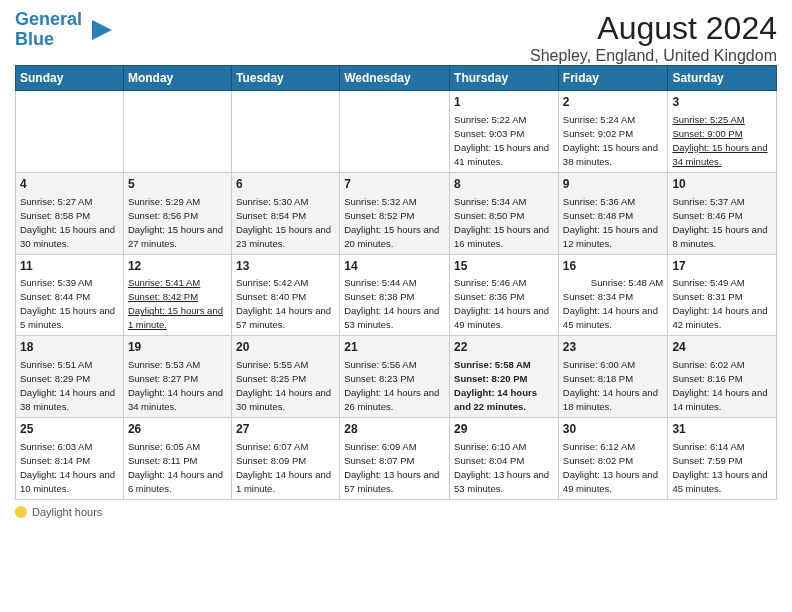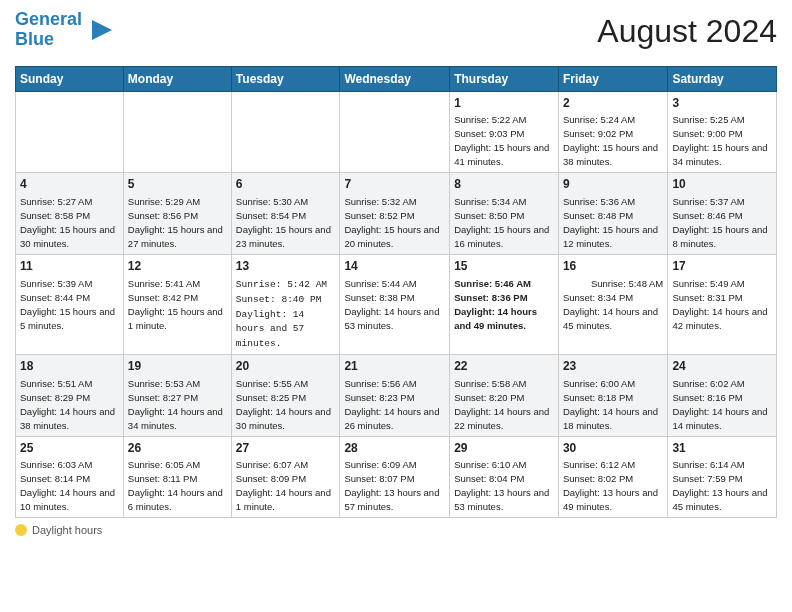--- a/index.html
+++ b/index.html
@@ -11,22 +11,22 @@
       overflow: hidden;
     }
     .page {
       width: 792px;
       height: 612px;
       padding: 10px 15px;
     }
     .header {
       display: flex;
       justify-content: space-between;
-      align-items: flex-end;
-      margin-bottom: 16px;
+      align-items: flex-start;
+      margin-bottom: 0;
     }
     .logo {
       display: flex;
       align-items: center;
     }
     .logo-text {
       font-size: 18px;
       font-weight: bold;
       color: #1a5276;
       line-height: 1.1;
@@ -126,20 +126,21 @@
           </span>
 
           <svg class="logo-icon" viewBox="0 0 28 28">
             <polygon points="6,4 26,14 6,24" fill="#2980b9"></polygon>
           </svg>
         </div>
       </div>
     </div>
     <div class="title-block">
       <div class="main-title">August 2024</div>
+      <div class="subtitle">Shepley, England, United Kingdom</div>
     </div>
   </div>
 
   <table>
     <thead>
       <tr>
 
       <th>Sunday</th>
           <th>Monday</th>
           <th>Tuesday</th>
@@ -154,21 +155,21 @@
           <td></td>
           <td></td>
           <td></td>
           <td></td>
           <td><span class="day-num">1</span><span class="day-info" style="white-space: pre-line;">Sunrise: 5:22 AM
 Sunset: 9:03 PM
 Daylight: 15 hours and 41 minutes.</span></td>
           <td><span class="day-num">2</span><span class="day-info" style="white-space: pre-line;">Sunrise: 5:24 AM
 Sunset: 9:02 PM
 Daylight: 15 hours and 38 minutes.</span></td>
-          <td><span class="day-num">3</span><span class="day-info" style="white-space: pre-line;">Sunrise: 5:25 AM
+          <td><span class="day-num">3</span><span class="day-info" style="white-space: pre-line; text-decoration: underline;">Sunrise: 5:25 AM
 Sunset: 9:00 PM
 Daylight: 15 hours and 34 minutes.</span></td>
         </tr>
         <tr>
           <td><span class="day-num">4</span><span class="day-info" style="white-space: pre-line;">Sunrise: 5:27 AM
 Sunset: 8:58 PM
 Daylight: 15 hours and 30 minutes.</span></td>
           <td><span class="day-num">5</span><span class="day-info" style="white-space: pre-line;">Sunrise: 5:29 AM
 Sunset: 8:56 PM
 Daylight: 15 hours and 27 minutes.</span></td>
@@ -185,30 +186,30 @@
 Sunset: 8:48 PM
 Daylight: 15 hours and 12 minutes.</span></td>
           <td><span class="day-num">10</span><span class="day-info" style="white-space: pre-line;">Sunrise: 5:37 AM
 Sunset: 8:46 PM
 Daylight: 15 hours and 8 minutes.</span></td>
         </tr>
         <tr>
           <td><span class="day-num">11</span><span class="day-info" style="white-space: pre-line;">Sunrise: 5:39 AM
 Sunset: 8:44 PM
 Daylight: 15 hours and 5 minutes.</span></td>
-          <td><span class="day-num">12</span><span class="day-info" style="white-space: pre-line;">Sunrise: 5:41 AM
+          <td><span class="day-num">12</span><span class="day-info" style="white-space: pre-line; text-decoration: underline;">Sunrise: 5:41 AM
 Sunset: 8:42 PM
 Daylight: 15 hours and 1 minute.</span></td>
-          <td><span class="day-num">13</span><span class="day-info" style="white-space: pre-line; font-family: Liberation Mono, monospace;">Sunrise: 5:42 AM
+          <td><span class="day-num">13</span><span class="day-info" style="white-space: pre-line;">Sunrise: 5:42 AM
 Sunset: 8:40 PM
 Daylight: 14 hours and 57 minutes.</span></td>
           <td><span class="day-num">14</span><span class="day-info" style="white-space: pre-line; margin-top: 48px;">Sunrise: 5:44 AM
 Sunset: 8:38 PM
 Daylight: 14 hours and 53 minutes.</span></td>
-          <td><span class="day-num">15</span><span class="day-info" style="white-space: pre-line; font-weight: bold;">Sunrise: 5:46 AM
+          <td><span class="day-num">15</span><span class="day-info" style="white-space: pre-line;">Sunrise: 5:46 AM
 Sunset: 8:36 PM
 Daylight: 14 hours and 49 minutes.</span></td>
           <td><span class="day-num">16</span><span class="day-info" style="white-space: pre-line; margin-left: 28px;">Sunrise: 5:48 AM
 Sunset: 8:34 PM
 Daylight: 14 hours and 45 minutes.</span></td>
           <td><span class="day-num">17</span><span class="day-info" style="white-space: pre-line;">Sunrise: 5:49 AM
 Sunset: 8:31 PM
 Daylight: 14 hours and 42 minutes.</span></td>
         </tr>
         <tr>
@@ -217,21 +218,21 @@
 Daylight: 14 hours and 38 minutes.</span></td>
           <td><span class="day-num">19</span><span class="day-info" style="white-space: pre-line;">Sunrise: 5:53 AM
 Sunset: 8:27 PM
 Daylight: 14 hours and 34 minutes.</span></td>
           <td><span class="day-num">20</span><span class="day-info" style="white-space: pre-line;">Sunrise: 5:55 AM
 Sunset: 8:25 PM
 Daylight: 14 hours and 30 minutes.</span></td>
           <td><span class="day-num">21</span><span class="day-info" style="white-space: pre-line;">Sunrise: 5:56 AM
 Sunset: 8:23 PM
 Daylight: 14 hours and 26 minutes.</span></td>
-          <td><span class="day-num">22</span><span class="day-info" style="white-space: pre-line;">Sunrise: 5:58 AM
+          <td><span class="day-num">22</span><span class="day-info" style="white-space: pre-line; font-weight: bold;">Sunrise: 5:58 AM
 Sunset: 8:20 PM
 Daylight: 14 hours and 22 minutes.</span></td>
           <td><span class="day-num">23</span><span class="day-info" style="white-space: pre-line;">Sunrise: 6:00 AM
 Sunset: 8:18 PM
 Daylight: 14 hours and 18 minutes.</span></td>
           <td><span class="day-num">24</span><span class="day-info" style="white-space: pre-line;">Sunrise: 6:02 AM
 Sunset: 8:16 PM
 Daylight: 14 hours and 14 minutes.</span></td>
         </tr>
         <tr>

